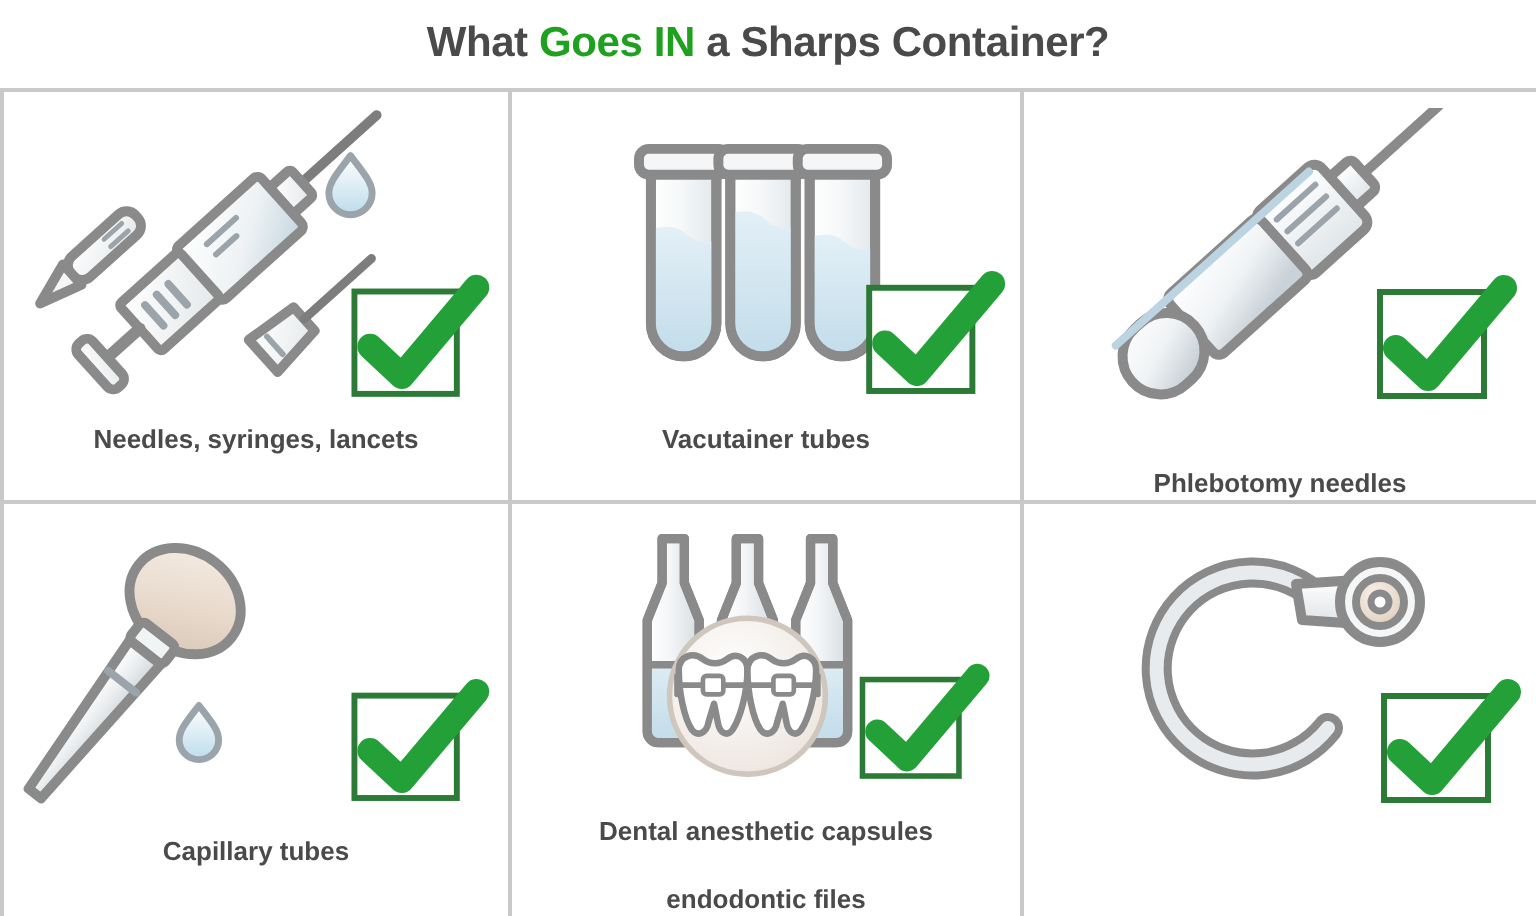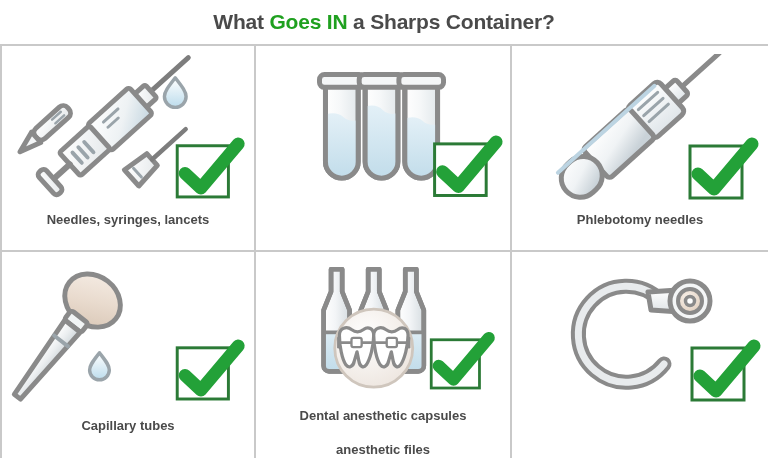--- a/index.html
+++ b/index.html
@@ -47,21 +47,21 @@
     box-sizing:border-box;
     border-right:2px solid #c9c9c9;
     border-bottom:2px solid #c9c9c9;
     display:flex;
     flex-direction:column;
     align-items:center;
     justify-content:flex-start;
     padding:0;
     overflow:hidden;
   }
-  .cell.c3, .cell.c6{border-right:none;}
+  .cell.c3, .cell.c6{border-right:none;justify-content:space-between;}
   .cell.c4, .cell.c5, .cell.c6{border-bottom:none;}
   .cell.c1, .cell.c4{border-left:2px solid #c9c9c9;}
 
   .art{
     position:relative;
     width:100%;
     height:152px;
     margin-top:8px;
   }
   .art svg{position:absolute;left:0;top:0;width:100%;height:100%;}
@@ -211,20 +211,21 @@
             <path d="M 150 30 L 183 30 L 183 108 A 16.5 16.5 0 0 1 150 108 Z" fill="none" stroke="#8a8a8a" stroke-width="5" stroke-linejoin="round"></path>
             <rect x="144" y="20" width="45" height="13" rx="5" fill="#f4f6f7" stroke="#8a8a8a" stroke-width="5"></rect>
           </g>
 
           <g transform="translate(180,90)">
             <rect x="0" y="0" width="52" height="52" fill="#ffffff" stroke="#2b7a36" stroke-width="3"></rect>
             <path d="M 8 28 L 24 43 L 62 -2" fill="none" stroke="#23a138" stroke-width="13" stroke-linecap="round" stroke-linejoin="round"></path>
           </g>
         </svg>
       </div>
+      <div class="label">Vacutainer tubes</div>
     </div>
 
     <div class="cell c3">
       <div class="art">
         <svg viewBox="0 0 256 152" xmlns="http://www.w3.org/2000/svg">
           <defs>
             <linearGradient id="phG" x1="0" y1="0" x2="0.4" y2="1">
               <stop offset="0%" stop-color="#ffffff"></stop>
               <stop offset="55%" stop-color="#f0f3f5"></stop>
               <stop offset="100%" stop-color="#c9d2d8"></stop>
@@ -376,21 +377,21 @@
             <line x1="-38" y1="-11" x2="-38" y2="-1" stroke="#8a8a8a" stroke-width="3" stroke-linecap="round"></line>
             <line x1="38" y1="-11" x2="38" y2="-1" stroke="#8a8a8a" stroke-width="3" stroke-linecap="round"></line>
           </g>
 
           <g transform="translate(180,86)">
             <rect x="0" y="0" width="52" height="52" fill="#ffffff" stroke="#2b7a36" stroke-width="3"></rect>
             <path d="M 8 28 L 24 43 L 62 -2" fill="none" stroke="#23a138" stroke-width="13" stroke-linecap="round" stroke-linejoin="round"></path>
           </g>
         </svg>
       </div>
-      <div class="label multi"><span>Dental anesthetic capsules</span><br><br><span>anesthetic files</span></div>
+      <div class="label multi"><span>Dental anesthetic capsules</span><br><br><span>endodontic files</span></div>
     </div>
 
     <div class="cell c6">
       <div class="art">
         <svg viewBox="0 0 256 152" xmlns="http://www.w3.org/2000/svg">
           <defs>
             <linearGradient id="tubeIV" x1="0" y1="0" x2="0" y2="1">
               <stop offset="0%" stop-color="#ffffff"></stop>
               <stop offset="100%" stop-color="#dfe3e6"></stop>
             </linearGradient>

